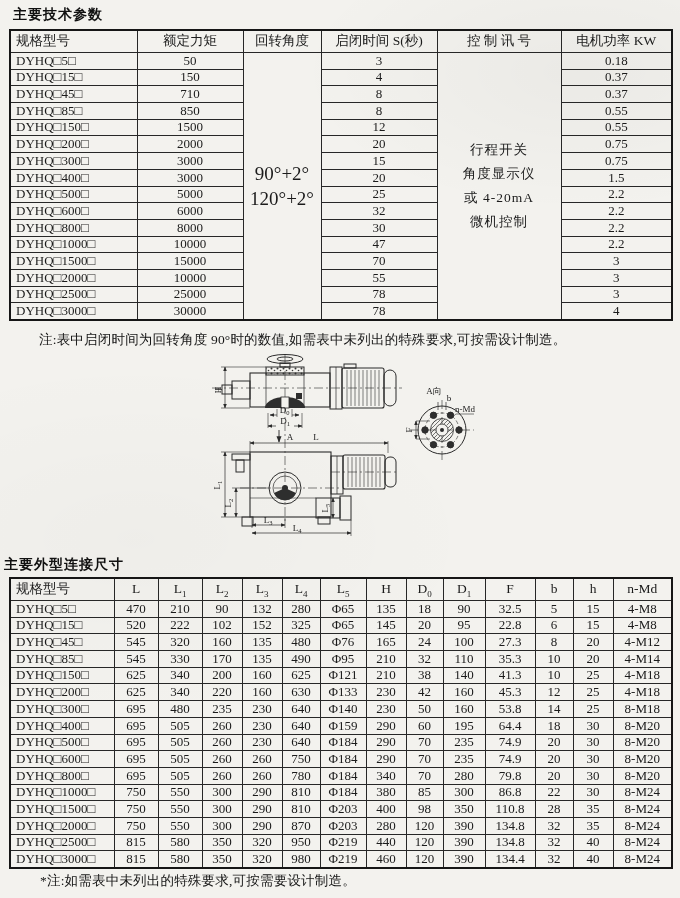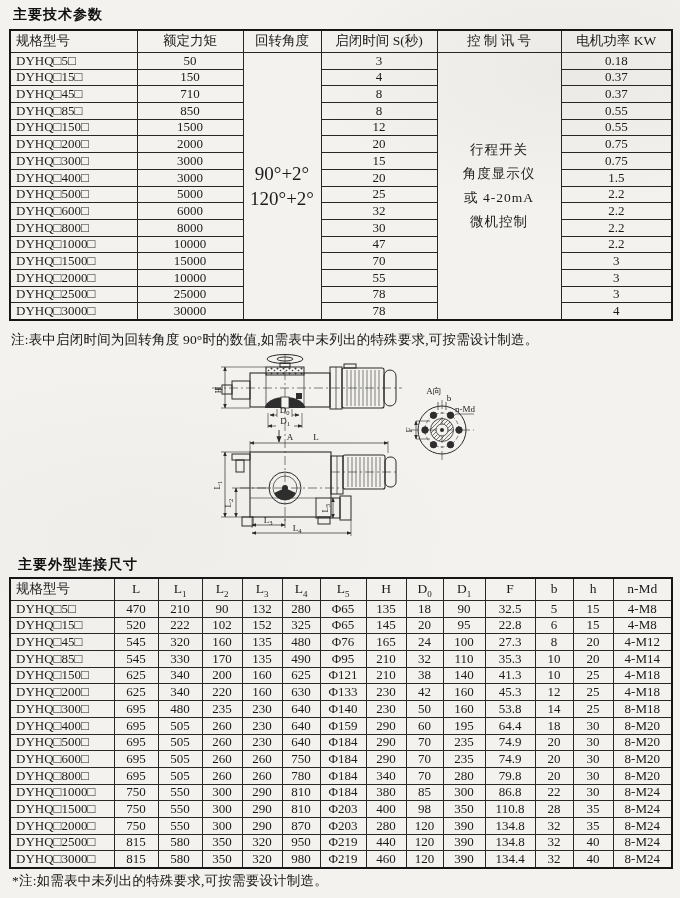--- a/index.html
+++ b/index.html
@@ -18,20 +18,21 @@
       #f3f2ee;
   }
   .sec-title{
     position:absolute;
     font-family:"Liberation Sans","DejaVu Sans",sans-serif;
     font-weight:bold;font-size:14px;letter-spacing:1px;color:#111;
   }
   .note{
     position:absolute;font-size:13.5px;color:#151515;letter-spacing:0.2px;
     white-space:nowrap;
+    margin-left:28px;
   }
   table{
     position:absolute;border-collapse:collapse;table-layout:fixed;
     width:662px;border:2px solid #161616;
   }
   th,td{
     border:1px solid #272727;
     font-size:13px;font-weight:normal;
     text-align:center;vertical-align:middle;
     padding:0;overflow:hidden;white-space:nowrap;
@@ -333,21 +334,21 @@
       <text x="268" y="171"><tspan>L</tspan><tspan class="sub-ts" dy="1.5">3</tspan></text>
       <text x="297" y="179"><tspan>L</tspan><tspan class="sub-ts" dy="1.5">4</tspan></text>
       <text x="328" y="156" transform="rotate(-90 328 156)"><tspan>L</tspan><tspan class="sub-ts" dy="1.5">5</tspan></text>
       <text x="434" y="42" font-size="8.5"><tspan>A向</tspan></text>
       <text x="449" y="49" font-size="8"><tspan>b</tspan></text>
       <text x="465" y="60" font-size="7.5"><tspan>n-Md</tspan></text>
       <text x="412" y="78" font-size="8" transform="rotate(-90 412 78)"><tspan>F</tspan></text>
     </g>
   </svg>
 
-  <div class="sec-title" style="left:18px;top:556px">主要外型连接尺寸</div>
+  <div class="sec-title" style="left:4px;top:556px">主要外型连接尺寸</div>
 
   <table class="t2" style="left:9px;top:577px">
     <colgroup>
       <col style="width:104px">
         <col style="width:44px">
         <col style="width:44px">
         <col style="width:40px">
       <col style="width:40px">
         <col style="width:38px">
         <col style="width:46px">

